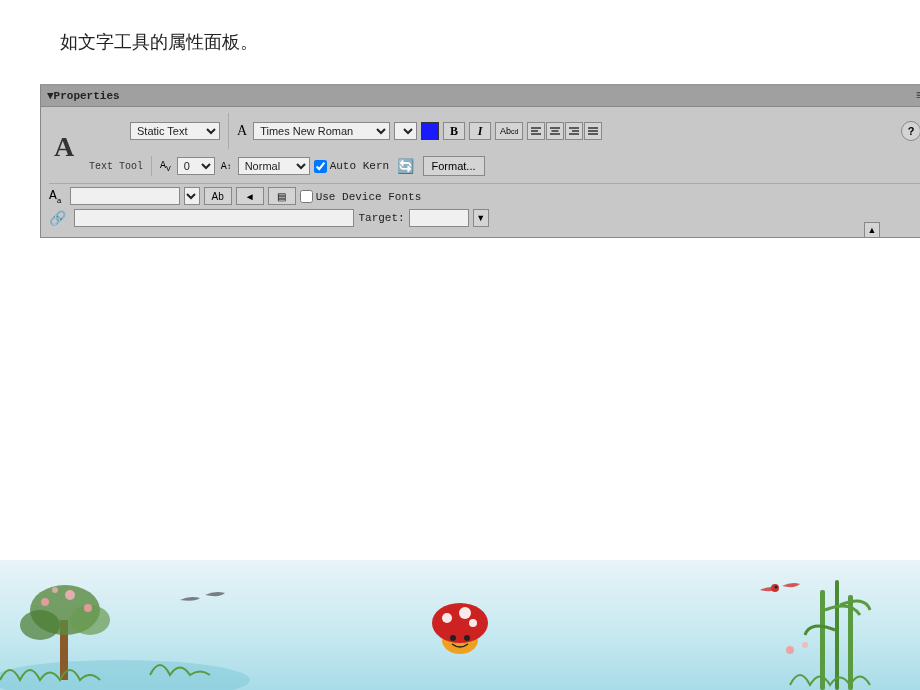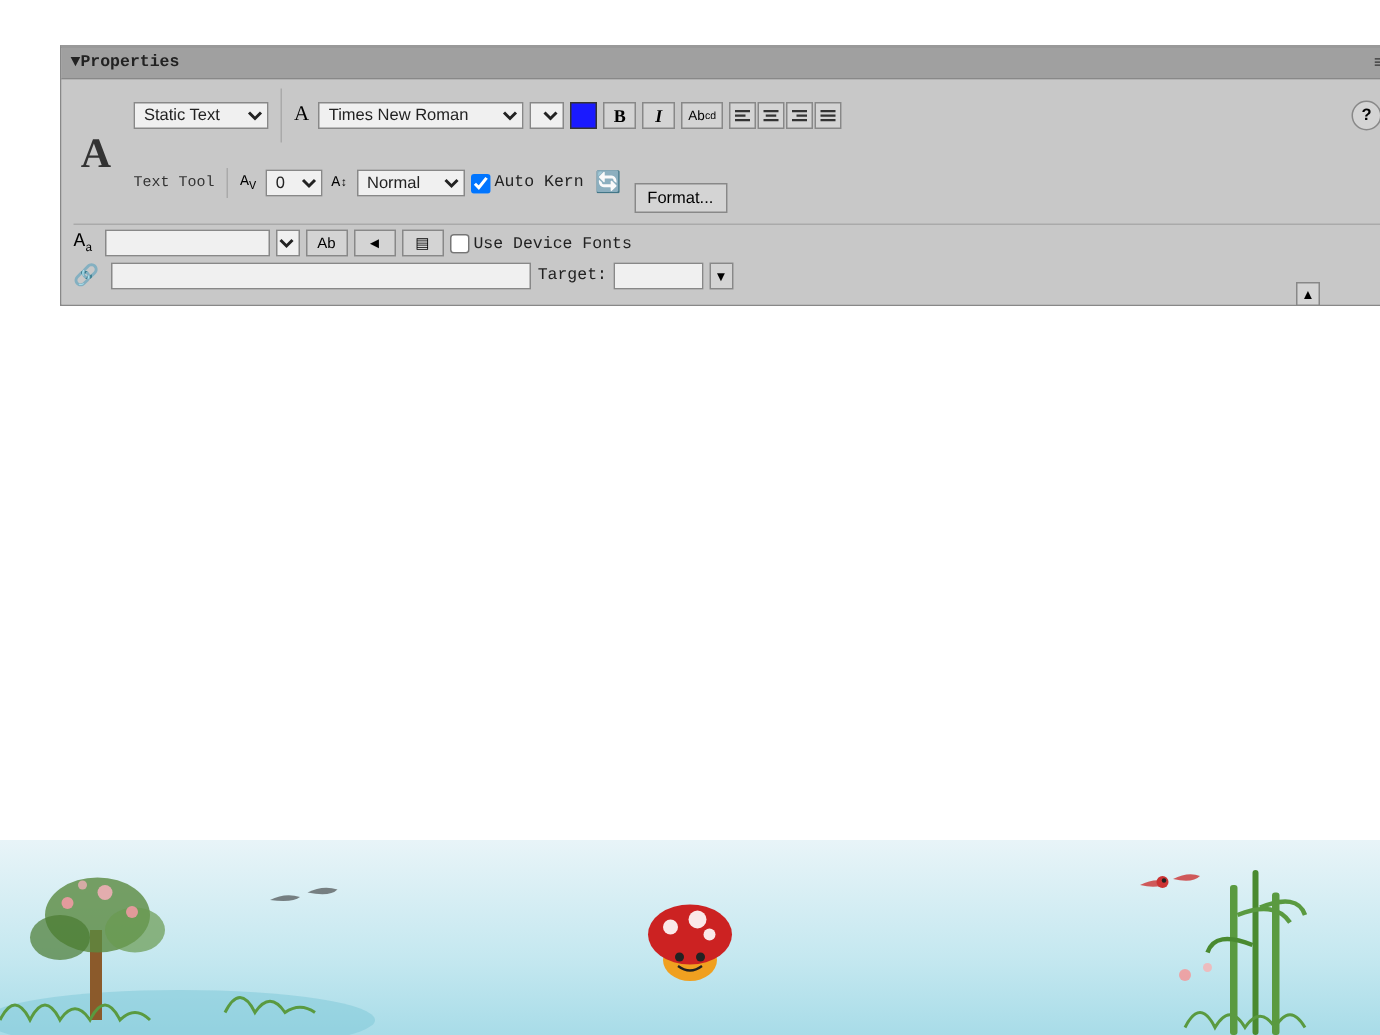--- a/index.html
+++ b/index.html
@@ -92,20 +92,21 @@
       font-family: Arial, sans-serif;
       height: 18px;
       color: #222;
       padding: 0 2px;
     }
 
     .dropdown-row {
       display: flex;
       align-items: flex-start;
       gap: 2px;
+      margin-left: 41px;
     }
 
     .static-text-select {
       width: 90px;
     }
 
     .font-select {
       width: 137px;
     }
 
@@ -207,21 +208,20 @@
       color: #222;
     }
 
     .format-btn {
       background: #d4d4d4;
       border: 1px solid #888;
       font-size: 11px;
       padding: 1px 8px;
       cursor: pointer;
       height: 20px;
-      margin-top: 20px;
     }
 
     
     .instance-name-input {
       width: 110px;
       height: 18px;
     }
 
     .text-type-btn {
       width: 28px;
@@ -338,20 +338,21 @@
       width: 1px;
       height: 36px;
       background: #aaa;
       margin: 0 4px;
     }
   </style>
 </head>
 <body>
 
 <div class="main-content">
+  <p class="subtitle">如文字工具的属性面板。</p>
 
   <div class="panel-wrapper">
     <div class="properties-panel">
 
       <div class="panel-titlebar">
         <span class="panel-title-text">▼Properties</span>
         <span class="panel-title-icon">≡</span>
       </div>
 
       <div class="panel-body">

